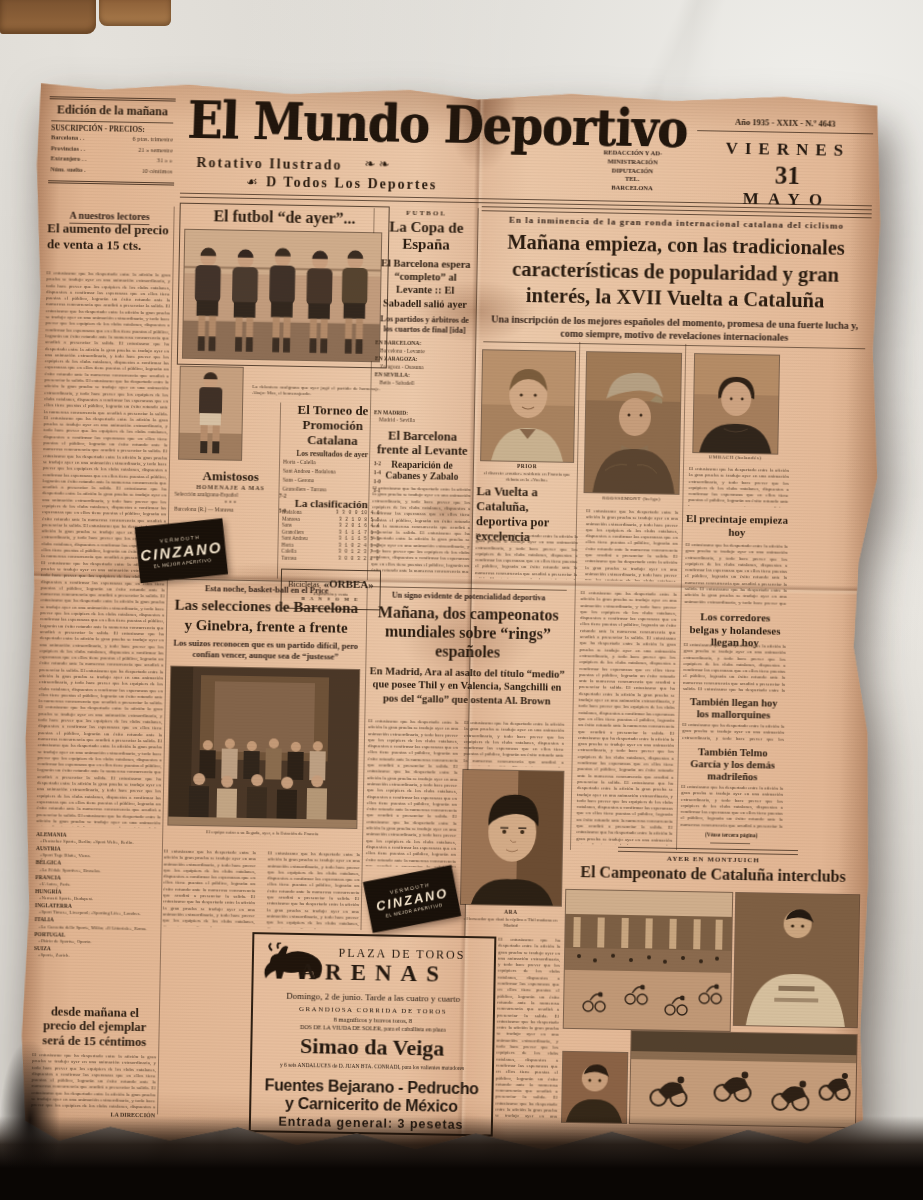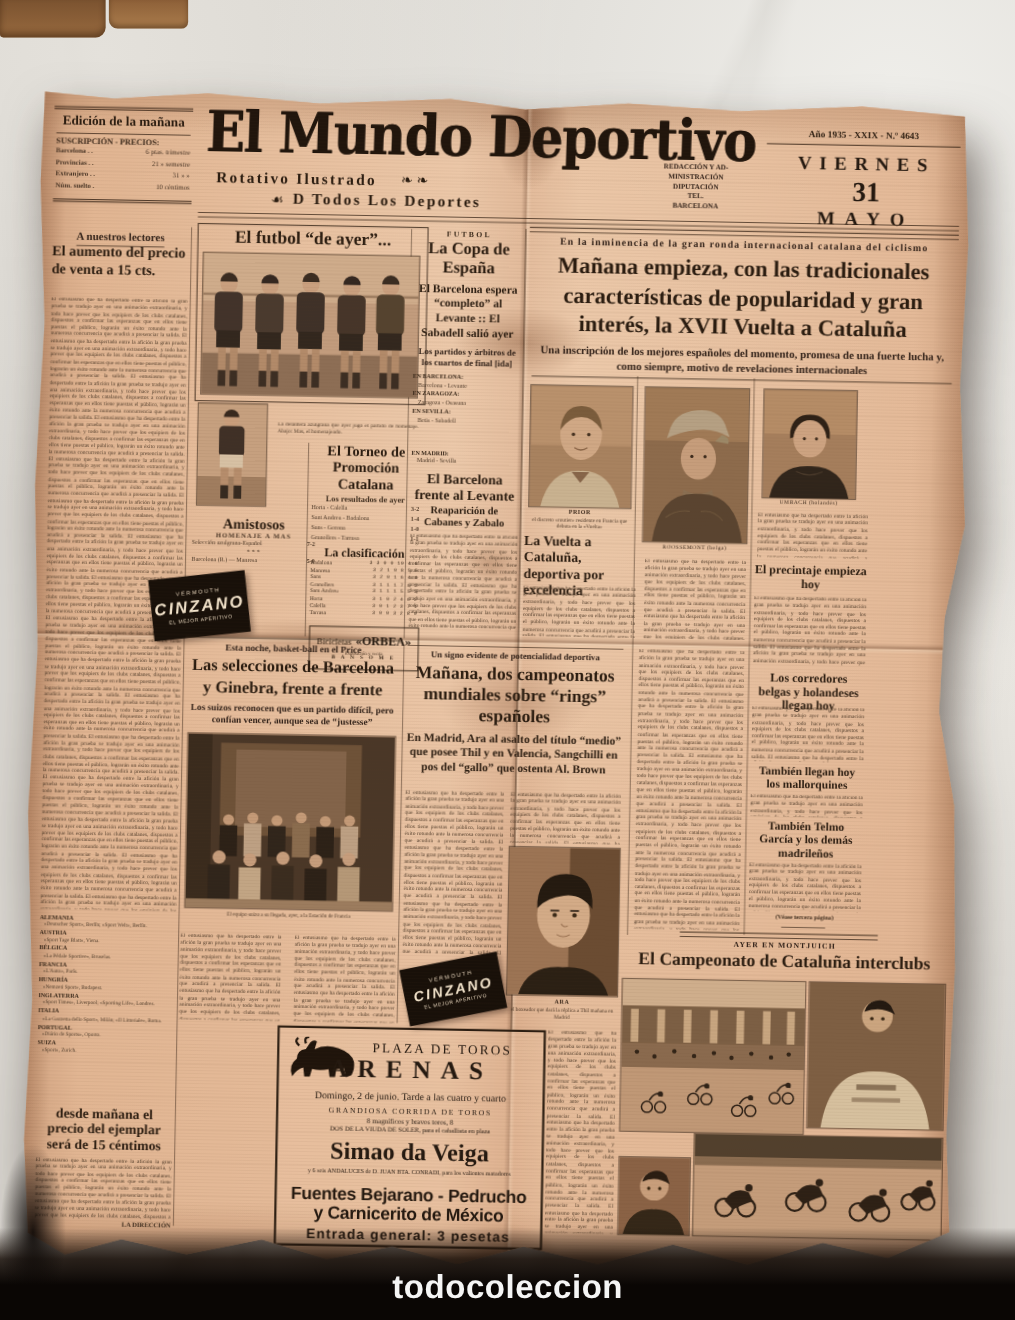--- a/index.html
+++ b/index.html
@@ -623,14 +623,13 @@
               <circle cx="214" cy="41" r="3"></circle>
         </g>
       </svg>
     </div>
 
   </div>
   </div>
 
   <div id="bottomshadow"></div>
   <div id="cornershadow"></div>
-  <div id="watermark">todocoleccion</div>
 </div>
 
 </body></html>

